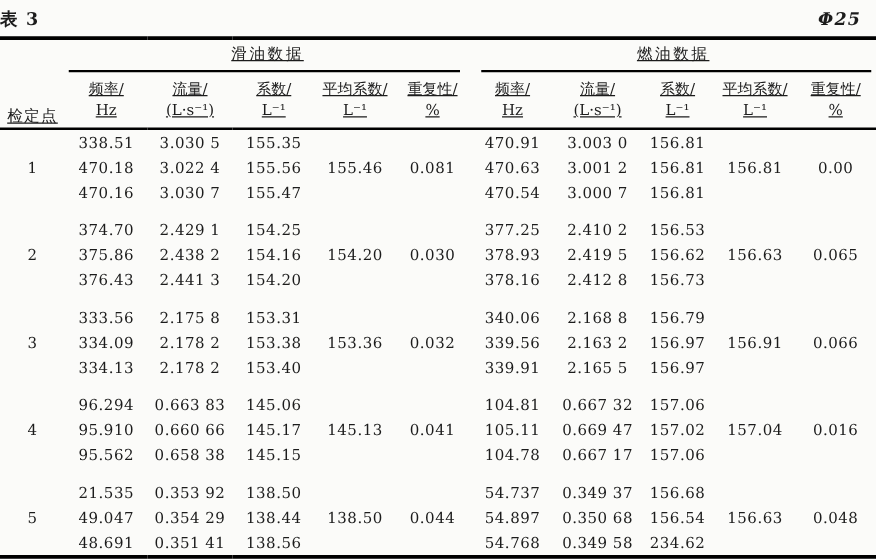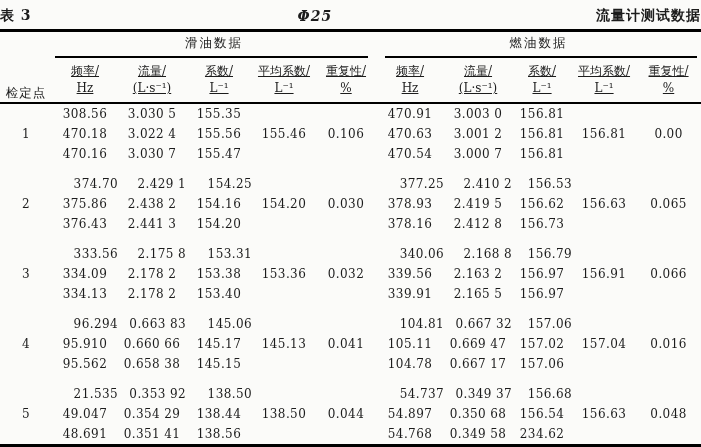--- a/index.html
+++ b/index.html
@@ -30,41 +30,40 @@
   }
   td,th{
     padding:0;margin:0;
     font-weight:400;
     text-align:center;
     font-size:12px;
     overflow:hidden;
     white-space:nowrap;
   }
   
-  tr.group-row th{vertical-align:bottom;height:26px;}
+  tr.group-row th{vertical-align:bottom;height:26px;text-decoration:underline;}
   .glabel{display:block;font-size:12.5px;letter-spacing:2px;padding-bottom:4px;}
   .gline{height:0;border-top:2px solid #000;}
   .gline-left{margin:0 8px 0 3px;}
   .gline-right{margin:0 4px 0 9px;}
   
   tr.sub-row th{height:44px;vertical-align:middle;line-height:17px;font-size:12px;border-bottom:2.5px solid #000;text-decoration:underline;}
   th.point-head{border-bottom:2.5px solid #000;font-size:12.5px;letter-spacing:1px;vertical-align:middle;}
   
   tbody td{height:20px;line-height:20px;font-size:12px;letter-spacing:0.4px;}
-  tbody tr.group-start td{padding-top:10px;text-align:right;}
+  tbody tr.group-start td{padding-top:10px;}
 </style>
 </head>
 <body>
 
 <div class="page">
 
   <div class="title">
     <span class="t-prefix">表 3</span>
     <span class="t-symbol">Φ25</span>
-    <span class="t-rest">流量计测试数据</span>
   </div>
 
   <table>
     <colgroup>
       <col style="width:52px">
         <col style="width:66px">
         <col style="width:68px">
         <col style="width:66px">
         <col style="width:64px">
         <col style="width:60px">
@@ -125,38 +124,38 @@
         </th>
         <th>
           <span>重复性/</span><br>
           <span>%</span>
         </th>
       </tr>
     </thead>
     <tbody>
         <tr>
           <td></td>
-          <td>308.56</td>
+          <td>338.51</td>
           <td>3.030 5</td>
           <td>155.35</td>
           <td></td>
           <td></td>
           <td>470.91</td>
           <td>3.003 0</td>
           <td>156.81</td>
           <td></td>
           <td></td>
         </tr>
         <tr>
           <td>1</td>
           <td>470.18</td>
           <td>3.022 4</td>
           <td>155.56</td>
           <td>155.46</td>
-          <td>0.106</td>
+          <td>0.081</td>
           <td>470.63</td>
           <td>3.001 2</td>
           <td>156.81</td>
           <td>156.81</td>
           <td>0.00</td>
         </tr>
         <tr>
           <td></td>
           <td>470.16</td>
           <td>3.030 7</td>

